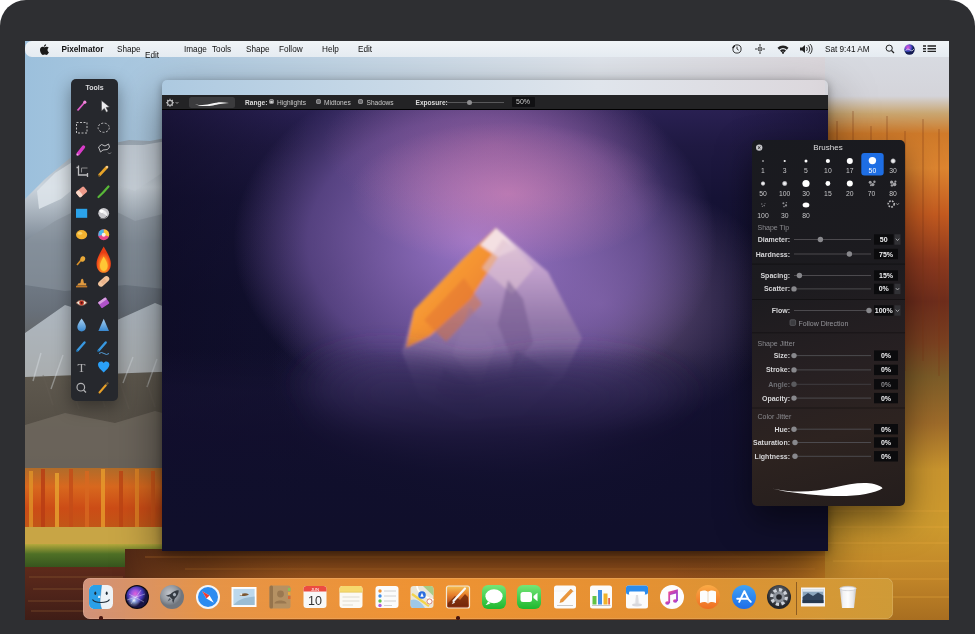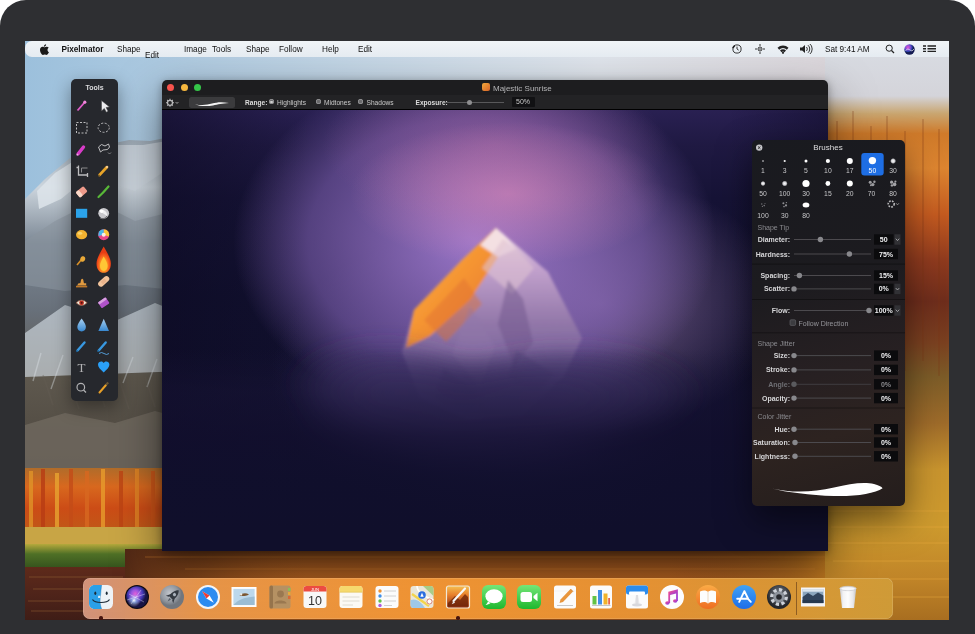--- a/index.html
+++ b/index.html
@@ -260,27 +260,20 @@
           <polygon points="354,240 392,264 374,284 346,268" fill="#604d86" opacity=".5"></polygon>
         </g>
         <g filter="url(#bl2)">
           <ellipse cx="300" cy="300" rx="165" ry="55" fill="url(#fogr)"></ellipse>
           <ellipse cx="408" cy="284" rx="135" ry="52" fill="url(#fogr)" opacity=".9"></ellipse>
           <ellipse cx="224" cy="274" rx="100" ry="46" fill="url(#fogr)" opacity=".8"></ellipse>
         </g>
       </svg>
       <div class="abs" style="left:0;top:0;width:666px;height:441px;background:linear-gradient(180deg, rgba(0,0,0,0) 0%, rgba(0,0,0,0) 54%, rgba(24,20,54,.45) 64%, rgba(18,15,46,.78) 74%, rgba(16,15,44,.93) 84%, #100f2b 96%)"></div>
     </div>
-    <div id="titlebar">
-      <span class="tl" style="left:5.2px;background:#f5534d"></span>
-      <span class="tl" style="left:18.6px;background:#f6b73e"></span>
-      <span class="tl" style="left:31.8px;background:#35c649"></span>
-      <span class="abs" style="left:320px;top:3.4px;width:8px;height:8px;border-radius:2px;background:linear-gradient(135deg,#f2a93c,#d86428)"></span>
-      <span class="abs" style="left:331px;top:3.8px;font-size:8px;color:#b4b4b6;white-space:nowrap">Majestic Sunrise</span>
-    </div>
     <div id="toolbar">
       <svg class="abs" style="left:3px;top:2.6px" width="14" height="10" viewBox="0 0 14 10">
             <g stroke="#b9b9bb">
               <circle cx="5" cy="4.8" r="2.5" fill="none" stroke-width="1.3"></circle>
               <g stroke-width="1.1">
                 <path d="M5 0.8v1.4M5 7.4v1.4M1 4.8h1.4M7.6 4.8h1.4M2.2 2 3.2 3M6.8 6.6 7.8 7.6M7.8 2 6.8 3M3.2 6.6 2.2 7.6"></path>
               </g>
             </g>
             <circle cx="5" cy="4.8" r="0.9" fill="#28282a"></circle>
             <path d="M10.6 4 12 5.5 13.4 4" fill="none" stroke="#9a9a9c" stroke-width="1"></path>

